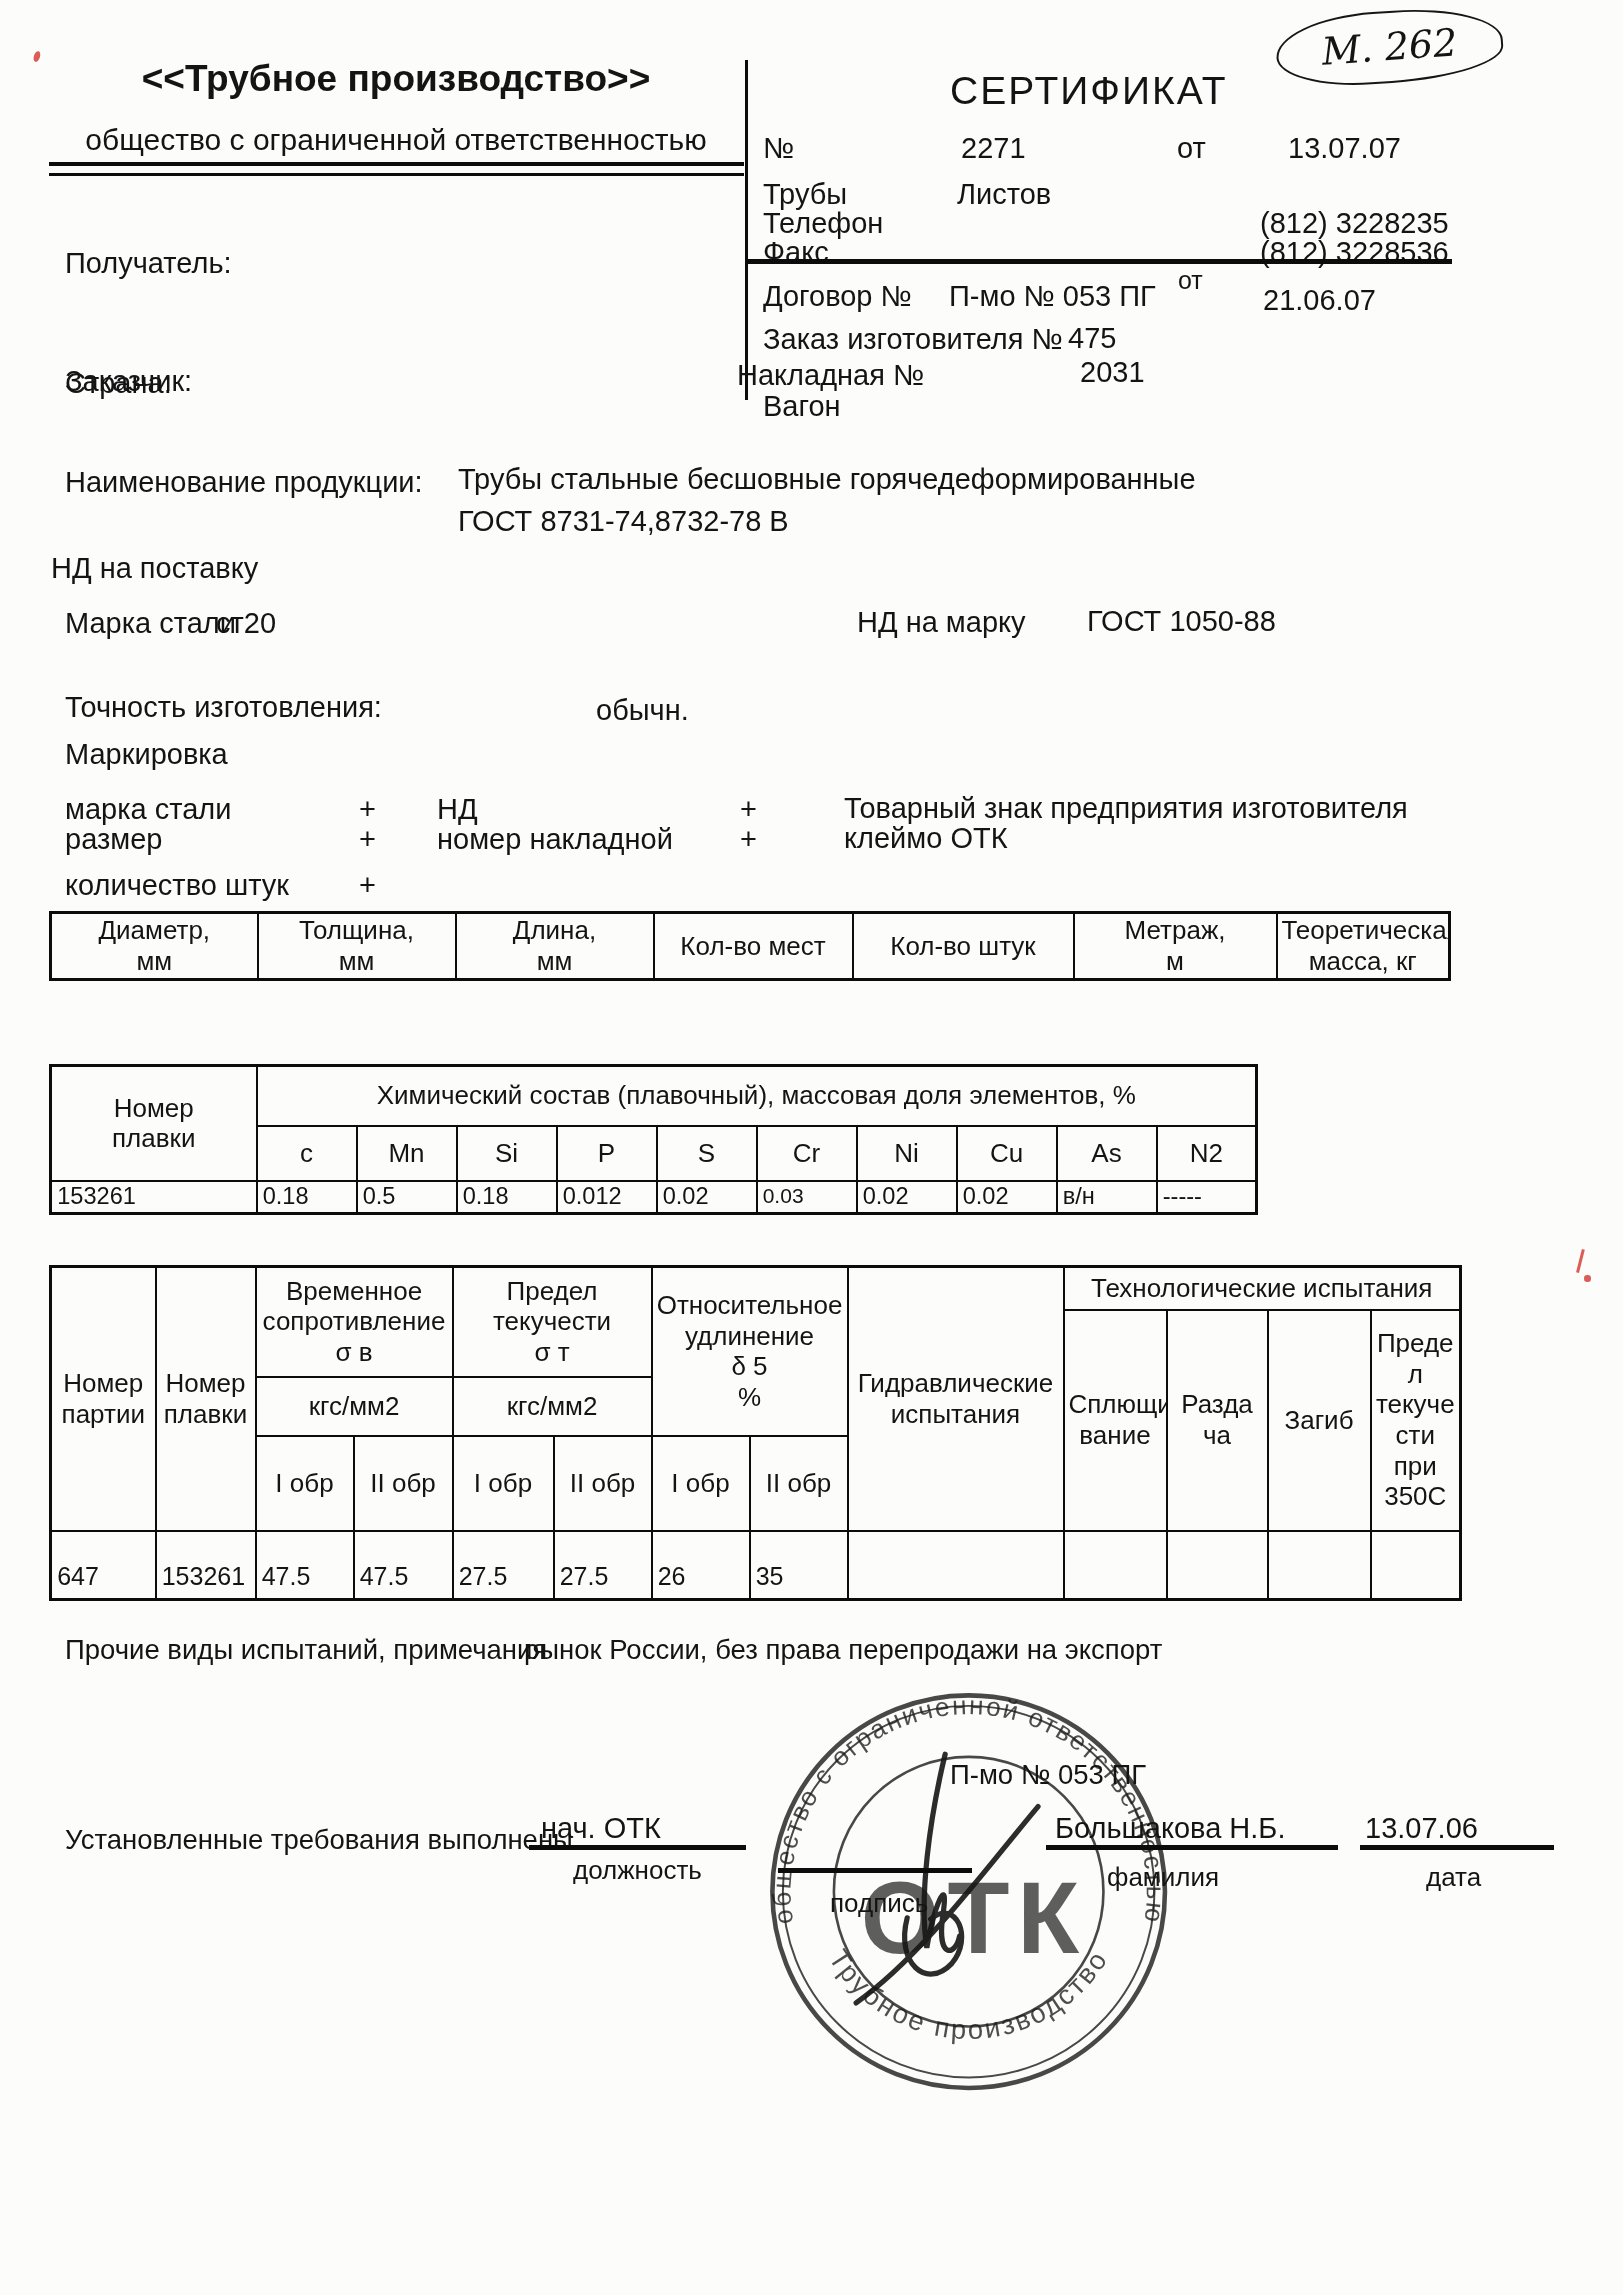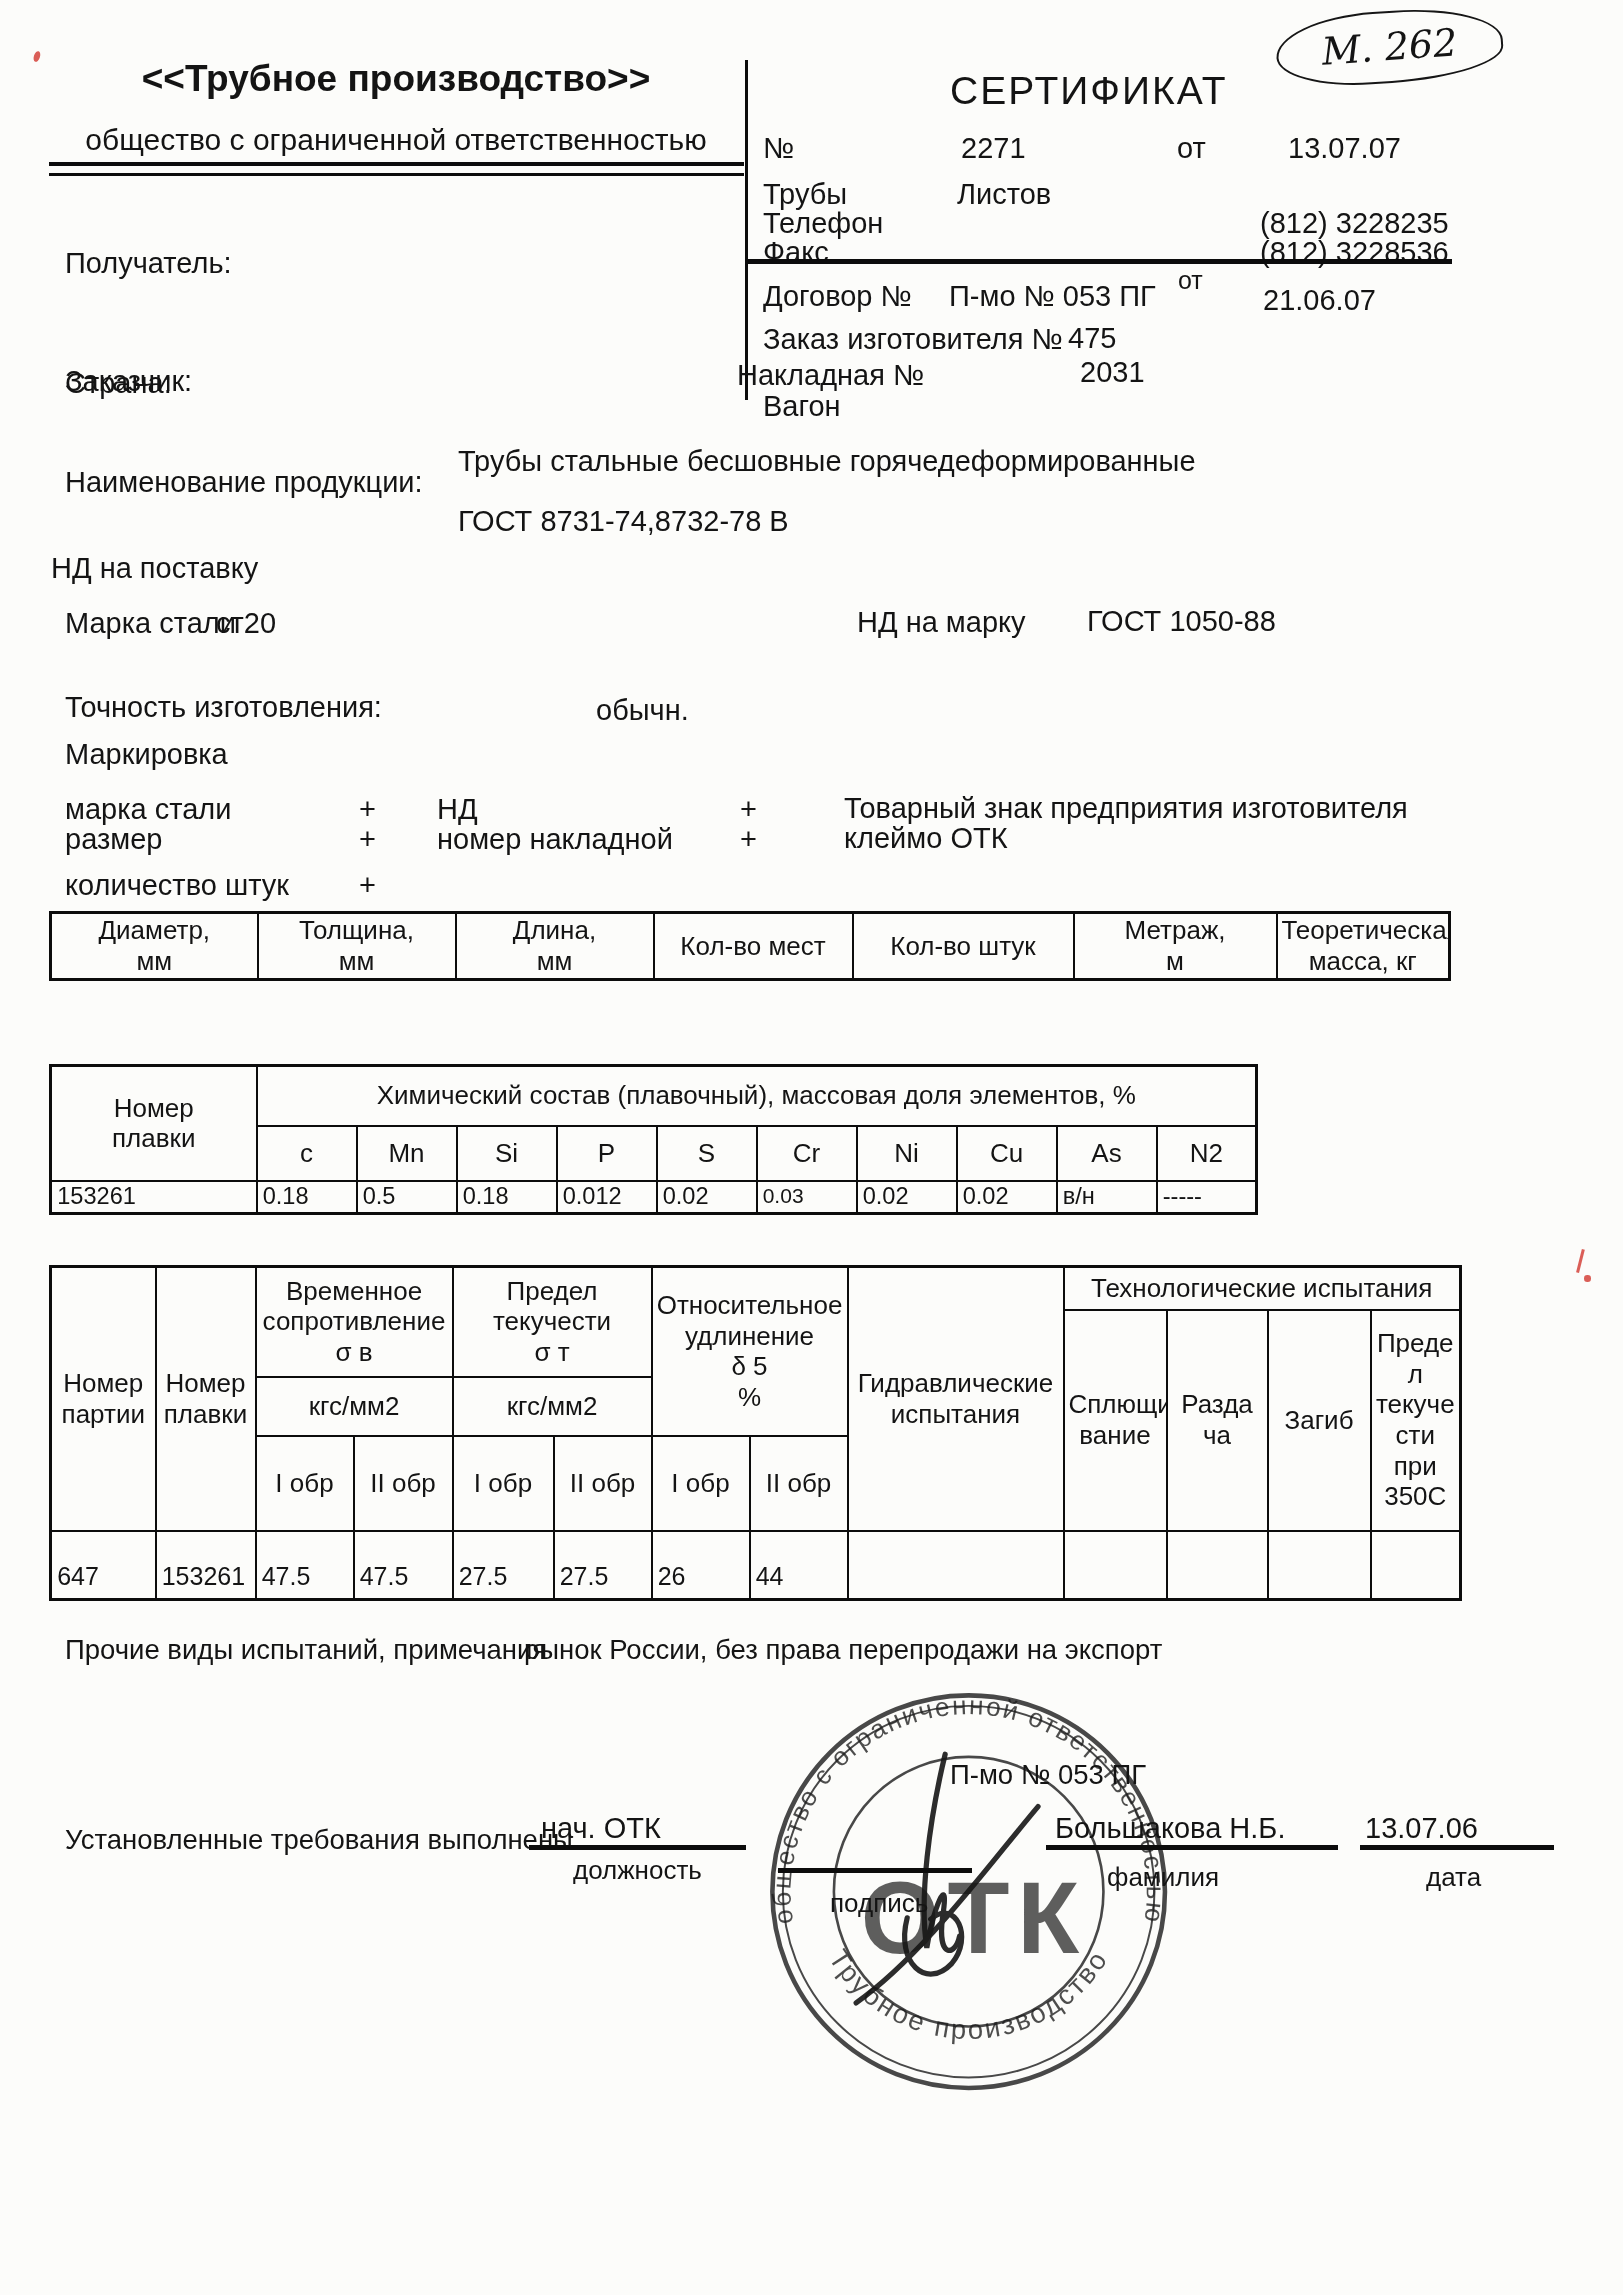--- a/index.html
+++ b/index.html
@@ -81,21 +81,21 @@
 <div class="t" style="left:1068px;top:322px;">475</div>
 <div class="t" style="left:737px;top:359px;">Накладная №</div>
 <div class="t" style="left:1080px;top:356px;">2031</div>
 <div class="t" style="left:763px;top:390px;">Вагон</div>
 
 <div class="t" style="left:65px;top:247px;">Получатель:</div>
 <div class="t" style="left:65px;top:327px;margin-top:40px;">Страна:</div>
 <div class="t" style="left:65px;top:365px;">Заказчик:</div>
 
 <div class="t" style="left:65px;top:466px;">Наименование продукции:</div>
-<div class="t" style="left:458px;top:445px;">Трубы стальные бесшовные горячедеформированные</div>
+<div class="t" style="left:458px;top:463px;">Трубы стальные бесшовные горячедеформированные</div>
 <div class="t" style="left:458px;top:505px;">ГОСТ 8731-74,8732-78 В</div>
 <div class="t" style="left:51px;top:552px;">НД на поставку</div>
 <div class="t" style="left:65px;top:607px;">Марка стали</div>
 <div class="t" style="left:216px;top:607px;">ст20</div>
 <div class="t" style="left:857px;top:606px;">НД на марку</div>
 <div class="t" style="left:1087px;top:605px;">ГОСТ  1050-88</div>
 
 <div class="t" style="left:65px;top:691px;">Точность изготовления:</div>
 <div class="t" style="left:596px;top:694px;">обычн.</div>
 <div class="t" style="left:65px;top:738px;">Маркировка</div>
@@ -289,21 +289,21 @@
     <th>II обр</th>
   </tr>
   <tr style="height:69px">
     <td class="dat leftcell">647</td>
     <td class="dat leftcell">153261</td>
     <td class="dat leftcell">47.5</td>
     <td class="dat leftcell">47.5</td>
     <td class="dat leftcell">27.5</td>
     <td class="dat leftcell">27.5</td>
     <td class="dat leftcell">26</td>
-    <td class="dat leftcell">44</td>
+    <td class="dat leftcell">35</td>
     <td class="dat"></td>
     <td class="dat"></td>
     <td class="dat"></td>
     <td class="dat"></td>
     <td class="dat"></td>
   </tr>
 </tbody>
   </table>
 
 <div class="t" style="left:65px;top:1634px;font-size:27.5px;">Прочие виды испытаний, примечания</div>

